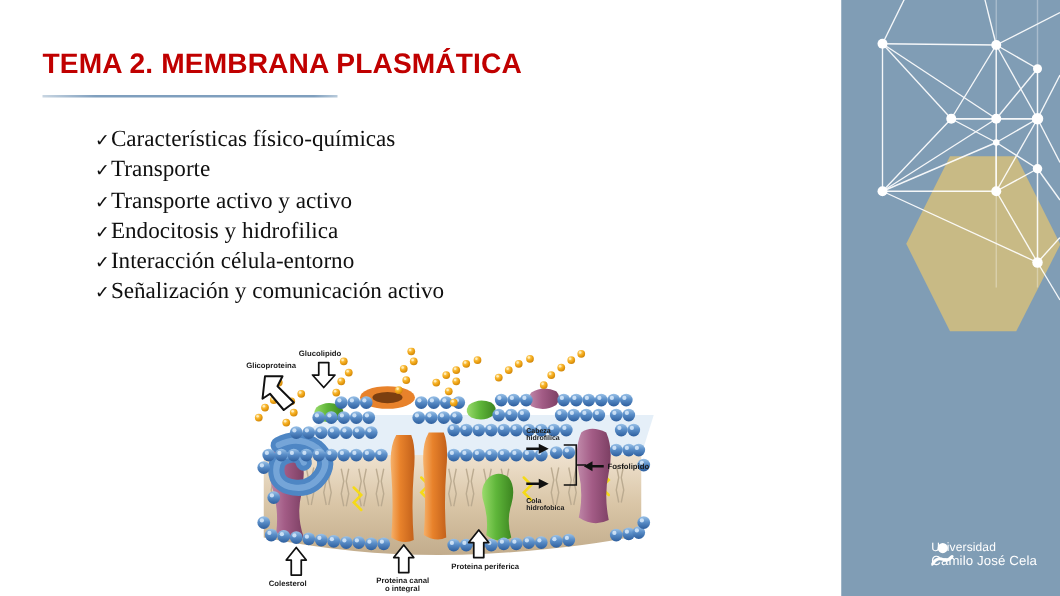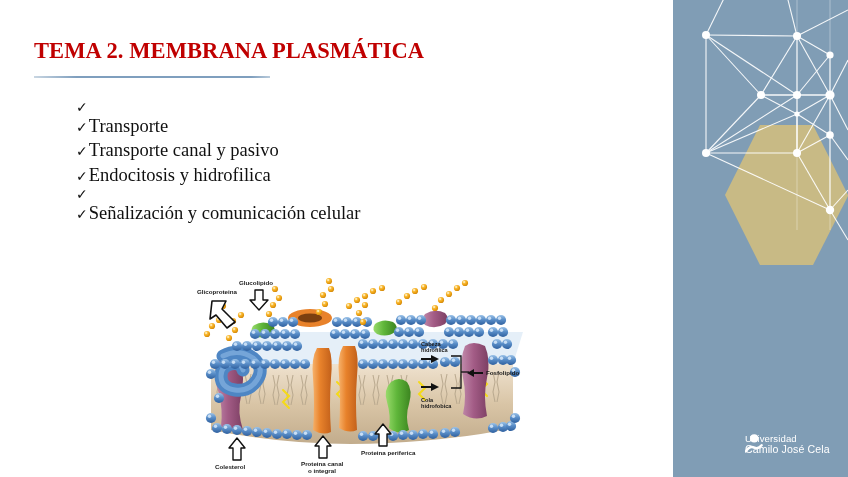--- a/index.html
+++ b/index.html
@@ -8,21 +8,21 @@
     background:#ffffff;
     font-family:"Liberation Sans", sans-serif;
     overflow:hidden;
     position:relative;
   }
   .slide{position:absolute;inset:0;background:#fff;}
 
   
   .title{
     position:absolute;left:34px;top:38px;
-    font-family:Liberation Serif, serif;
+    font-family:Liberation Sans, sans-serif;
     font-weight:bold;
     font-size:22.5px;
     letter-spacing:0.1px;
     color:#C00000;
     white-space:nowrap;
   }
   .title-rule{
     position:absolute;left:34px;top:76px;
     width:236px;height:2px;
     background:linear-gradient(to right,#c9d6e2 0%,#7f9fbe 18%,#7f9fbe 92%,#b9cbdb 100%);
@@ -92,39 +92,41 @@
 <body>
 
 <div class="slide">
 
   <div class="title">TEMA 2. MEMBRANA PLASMÁTICA</div>
   <div class="title-rule"></div>
 
   <div class="bullets">
     <div class="bullet">
       <span class="chk">✓</span>
+      <span>Características físico-químicas</span>
     </div>
     <div class="bullet">
       <span class="chk">✓</span>
       <span>Transporte</span>
     </div>
     <div class="bullet">
       <span class="chk">✓</span>
-      <span>Transporte canal y pasivo</span>
+      <span>Transporte activo y activo</span>
     </div>
     <div class="bullet">
       <span class="chk">✓</span>
       <span>Endocitosis y hidrofilica</span>
     </div>
     <div class="bullet">
       <span class="chk">✓</span>
+      <span>Interacción célula-entorno</span>
     </div>
     <div class="bullet">
       <span class="chk">✓</span>
-      <span>Señalización y comunicación celular</span>
+      <span>Señalización y comunicación activo</span>
     </div>
   </div>
 
   <div class="figure">
     <svg width="345" height="196" viewBox="0 0 345 196" xmlns="http://www.w3.org/2000/svg">
       <defs>
         <linearGradient id="headG" x1="0" y1="0" x2="0" y2="1">
           <stop offset="0" stop-color="#9CC3E8"></stop>
           <stop offset="0.45" stop-color="#5B8FC9"></stop>
           <stop offset="1" stop-color="#2E5F9E"></stop>

